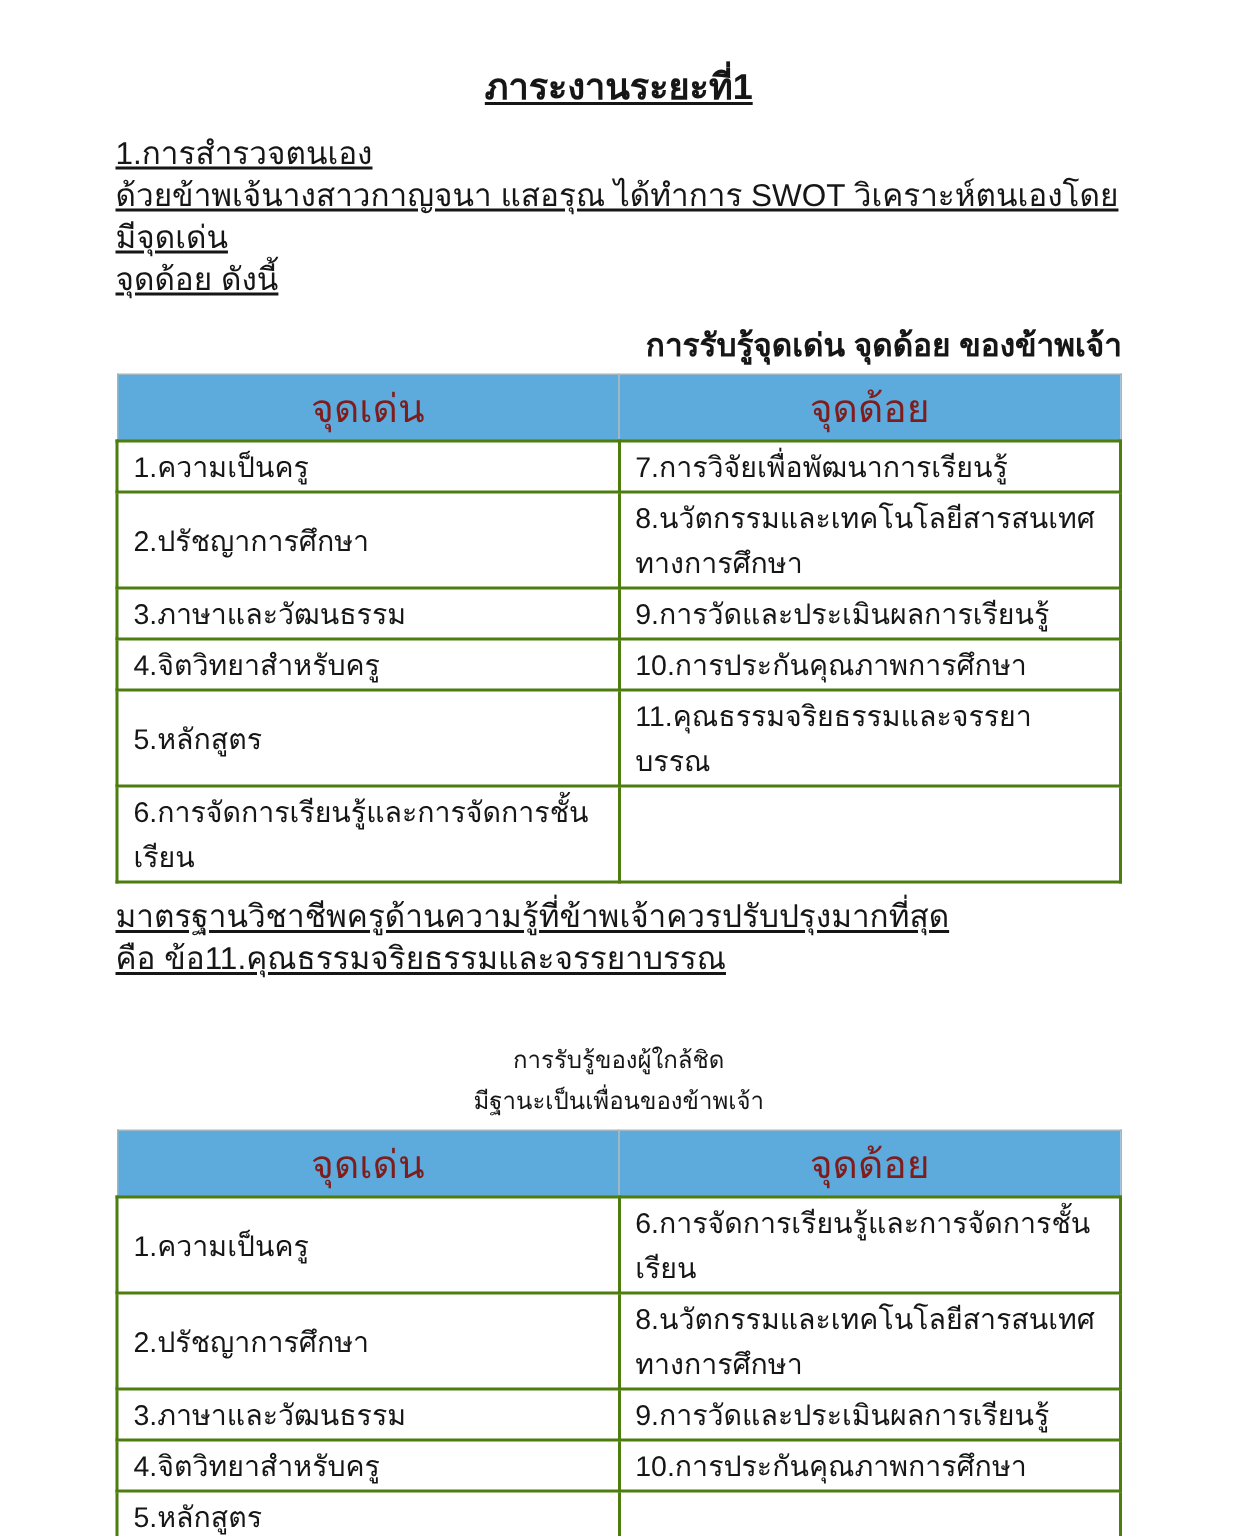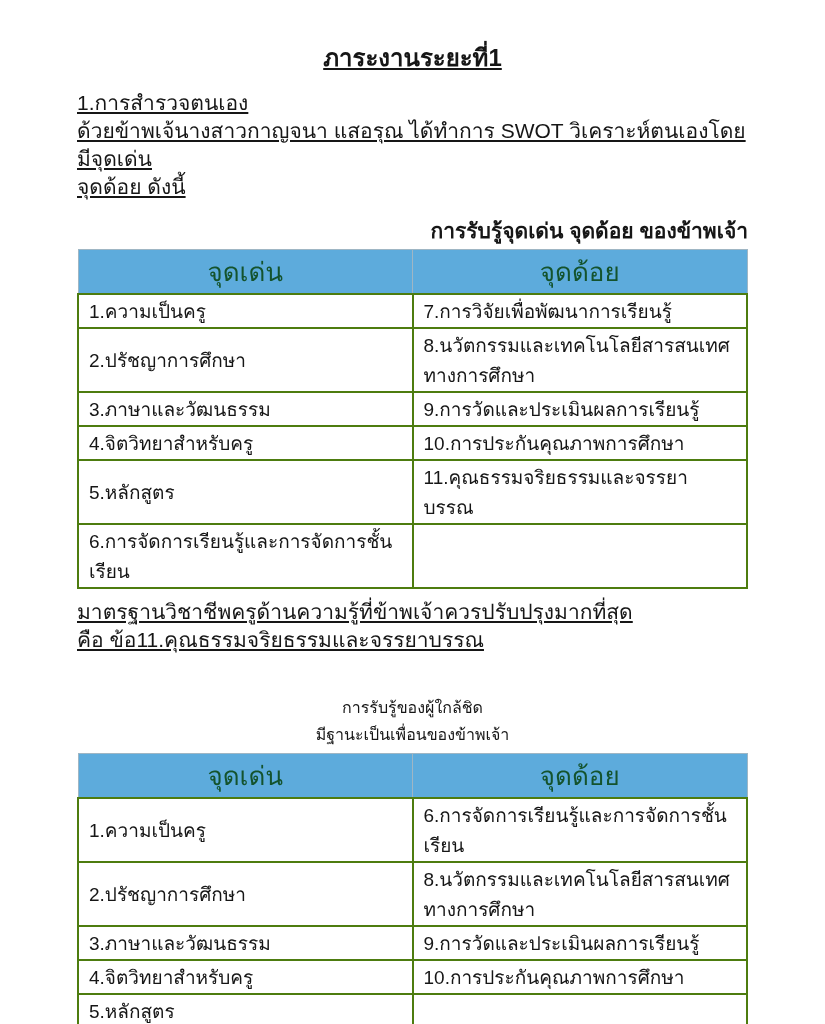--- a/index.html
+++ b/index.html
@@ -50,21 +50,21 @@
     line-height: 27px;
     margin: 0;
   }
   table.swot {
     border-collapse: collapse;
     width: 671px;
     table-layout: fixed;
   }
   table.swot th {
     background: #5dabdc;
-    color: #14532d;
+    color: #7f1d1d;
     font-weight: normal;
     font-size: 26px;
     height: 40px;
     text-align: center;
     vertical-align: middle;
     border: 1px solid #9fb6c4;
     border-bottom: 1px solid #557d96;
     width: 50%;
   }
   table.swot td {

